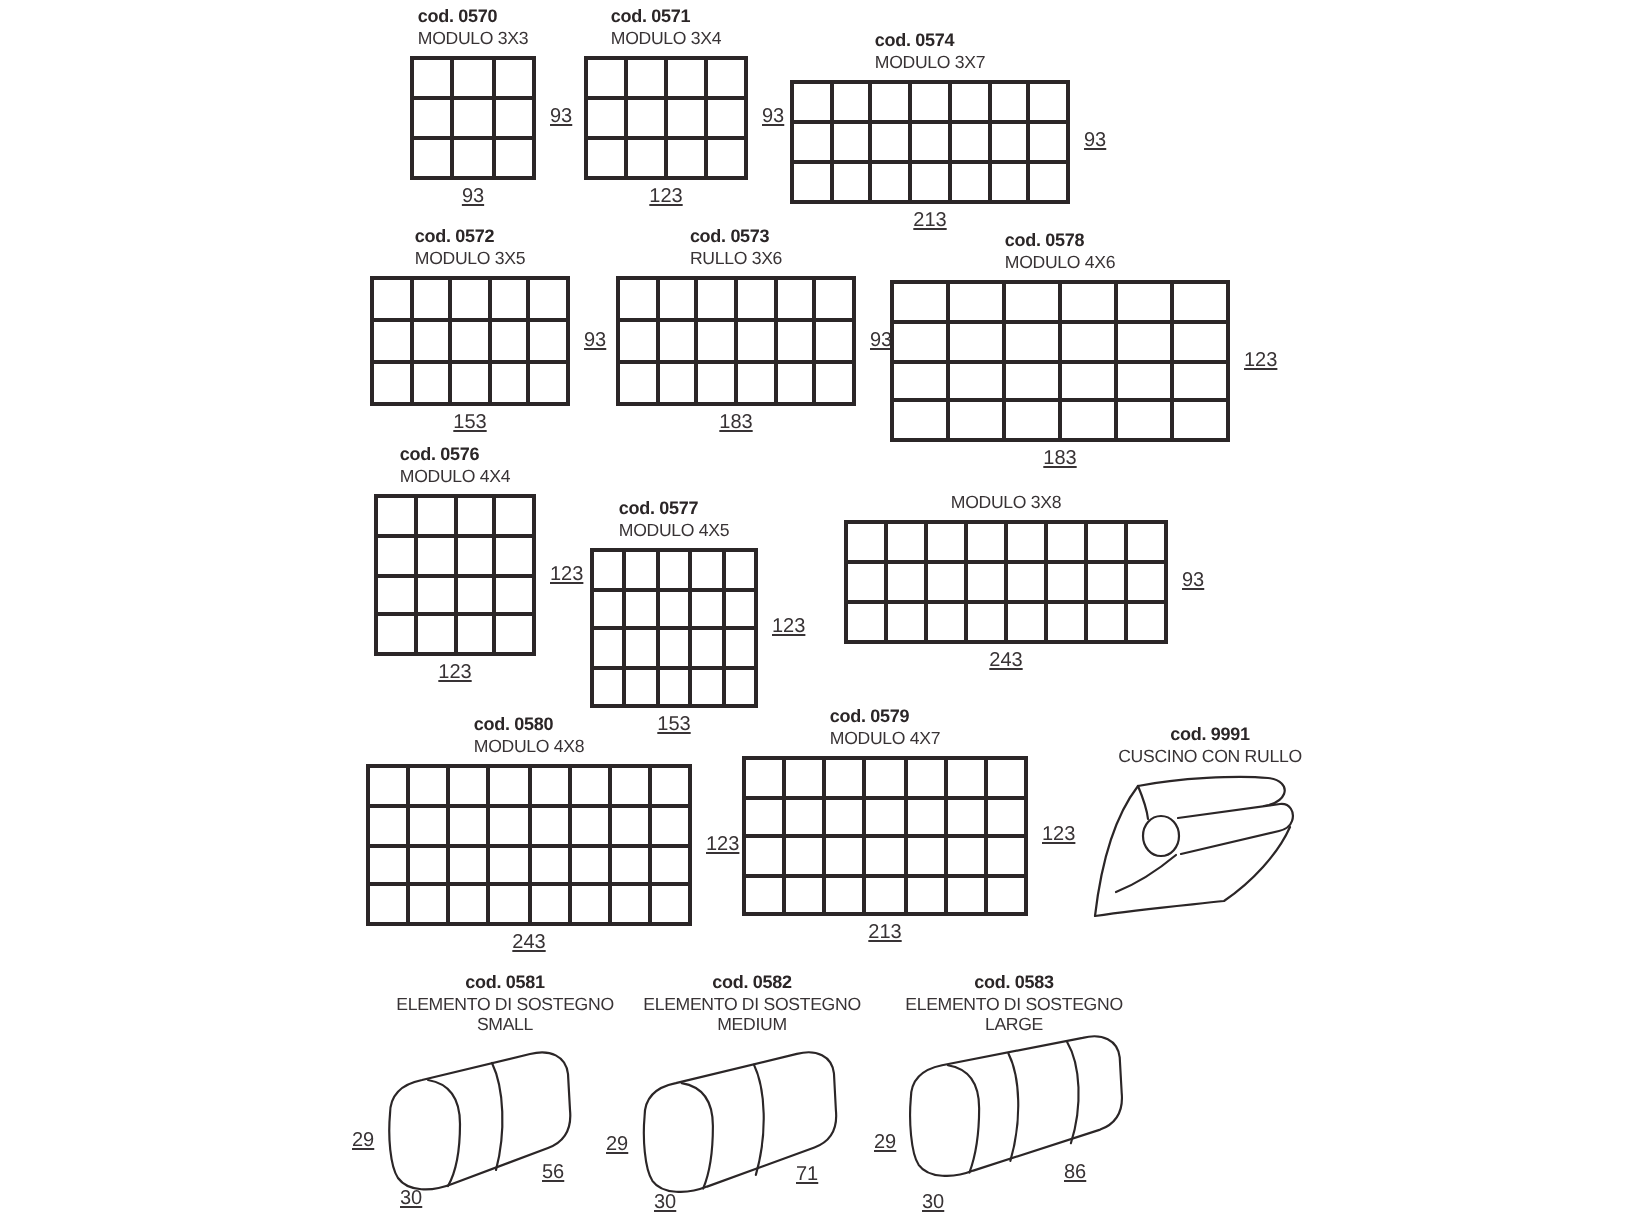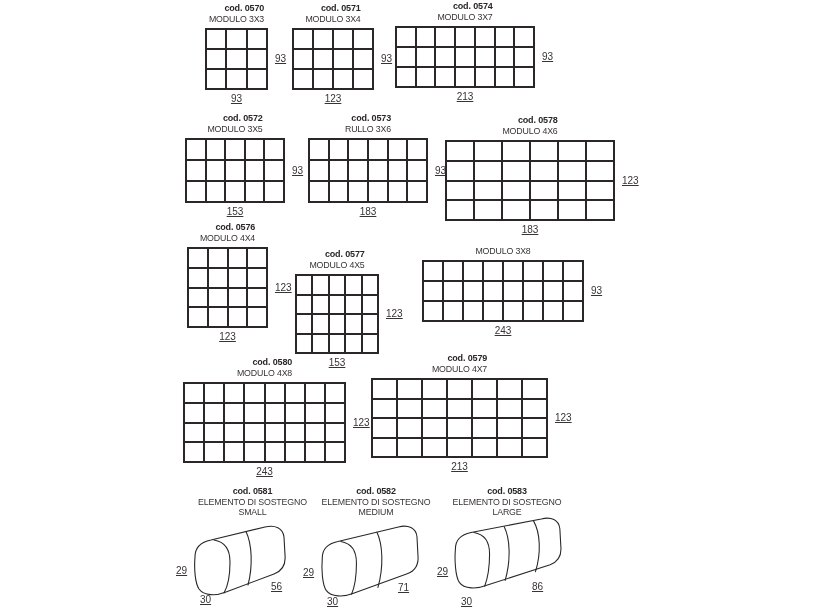--- a/index.html
+++ b/index.html
@@ -4,21 +4,21 @@
 <style>
   :root{ --ink:#2b2627; }
   html,body{margin:0;padding:0;background:#ffffff;}
   .page{position:relative;width:814px;height:611px;background:#ffffff;
         font-family:"Liberation Sans",sans-serif;color:var(--ink);overflow:hidden;}
   
   .module{position:absolute;}
   .mgrid{position:absolute;inset:0;display:grid;border:1.3px solid var(--ink);background:#fff;}
   .mgrid .cell{border:0.55px solid var(--ink);}
   .titles{position:absolute;bottom:calc(100% + 4px);left:50%;transform:translateX(-50%);
-          width:max-content;text-align:right;line-height:10.5px;letter-spacing:-0.15px;margin-top:15px;}
+          width:max-content;text-align:left;line-height:10.5px;letter-spacing:-0.15px;margin-top:15px;}
   .cod{font-size:9px;font-weight:700;}
   .cod:empty{display:none;}
   .mname{font-size:8.8px;color:#38third;}
   .mname{font-size:8.8px;color:#383335;}
   .dim{position:absolute;font-size:10px;line-height:10px;color:#383335;white-space:nowrap;text-decoration:underline;}
   .dim-right{left:calc(100% + 7px);top:50%;transform:translateY(-50%);}
   .dim-bottom{top:calc(100% + 4px);left:50%;transform:translateX(-50%);}
   
   .sketch{position:absolute;}
   .ptitles{position:absolute;top:0;left:50%;transform:translateX(-50%);
@@ -69,21 +69,21 @@
         <div class="cell"></div>
         <div class="cell"></div>
         <div class="cell"></div>
         <div class="cell"></div>
         <div class="cell"></div>
       </div>
     <div class="dim dim-right">93</div>
     <div class="dim dim-bottom">123</div>
   </div>
 
-  <div class="module" style="left:395px;top:26px;width:140px;height:62px;border-radius:25px;">
+  <div class="module" style="left:395px;top:40px;width:140px;height:62px;border-radius:25px;">
     <div class="titles">
       <div class="cod">cod. 0574</div>
       <div class="mname">MODULO 3X7</div>
     </div>
     <div class="mgrid" style="grid-template-columns: repeat(7, 1fr); grid-template-rows: repeat(3, 1fr);">
         <div class="cell"></div>
         <div class="cell"></div>
         <div class="cell"></div>
         <div class="cell"></div>
         <div class="cell"></div>
@@ -327,21 +327,21 @@
         <div class="cell"></div>
         <div class="cell"></div>
         <div class="cell"></div>
         <div class="cell"></div>
         <div class="cell"></div>
       </div>
     <div class="dim dim-right">123</div>
     <div class="dim dim-bottom">243</div>
   </div>
 
-  <div class="module" style="left:371px;top:378px;width:143px;height:80px;padding-left:34px;">
+  <div class="module" style="left:371px;top:378px;width:143px;height:80px;">
     <div class="titles">
       <div class="cod">cod. 0579</div>
       <div class="mname">MODULO 4X7</div>
     </div>
     <div class="mgrid" style="grid-template-columns: repeat(7, 1fr); grid-template-rows: repeat(4, 1fr);">
         <div class="cell"></div>
         <div class="cell"></div>
         <div class="cell"></div>
         <div class="cell"></div>
         <div class="cell"></div>
@@ -366,20 +366,35 @@
         <div class="cell"></div>
         <div class="cell"></div>
         <div class="cell"></div>
         <div class="cell"></div>
         <div class="cell"></div>
       </div>
     <div class="dim dim-right">123</div>
     <div class="dim dim-bottom">213</div>
   </div>
 
+  <div class="sketch" style="left:540px;top:362px;width:130px;height:110px;">
+    <div class="ptitles">
+      <div class="cod">cod. 9991</div>
+      <div class="mname">CUSCINO CON RULLO</div>
+    </div>
+    <svg style="left:4px;top:24px;width:108px;height:78px;" viewBox="0 0 108 78">
+      <path class="fillw" d="M25,7 C45,3 75,1.5 90,3 C96,3.6 99.5,7 98,11 C97,13.5 94,15.5 90.5,16.5 L88,17"></path>
+      <path d="M25,7 C15,20 7,42 3.5,72"></path>
+      <path d="M3.5,72 C26,68.5 50,66.5 68,64.5 C82,55 95,41 101,27.5"></path>
+      <path class="fillw" d="M45,23 L96,16 C101,15.5 103.5,20 102,24.5 C101,27.5 98.5,28.8 95.5,29.5 L46.5,41"></path>
+      <ellipse class="fillw" cx="36.5" cy="32" rx="9" ry="10"></ellipse>
+      <path d="M25,7 C27.5,13 29.5,19 30,23.5"></path>
+      <path d="M44,41.5 C35,49 24,56 14,60"></path>
+    </svg>
+  </div>
 
   <div class="sketch" style="left:165px;top:486px;width:175px;height:125px;">
     <div class="ptitles">
       <div class="cod">cod. 0581</div>
       <div class="mname">ELEMENTO DI SOSTEGNO</div>
       <div class="mname">SMALL</div>
     </div>
     <svg style="left:24px;top:38px;width:110px;height:80px;" viewBox="0 0 110 80">
       <path class="fillw" d="M6,33 C6,23 12,18 22,16 L76,3 C86,0.5 94,4 95,13 L96,31 C97,41 93,47 85,50 L37,68 C27,72 15,72 10,65 C6,59 5,44 6,33 Z"></path>
       <path d="M25,16 C37,18 41,27 41,38 C41,52 39,62 35,69"></path>

